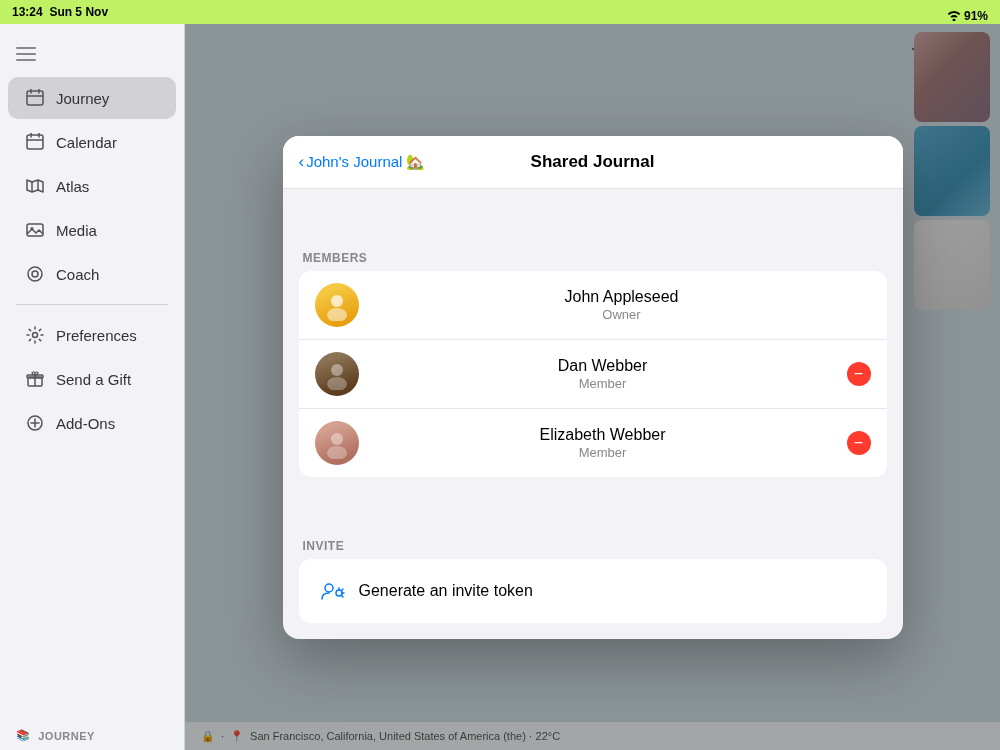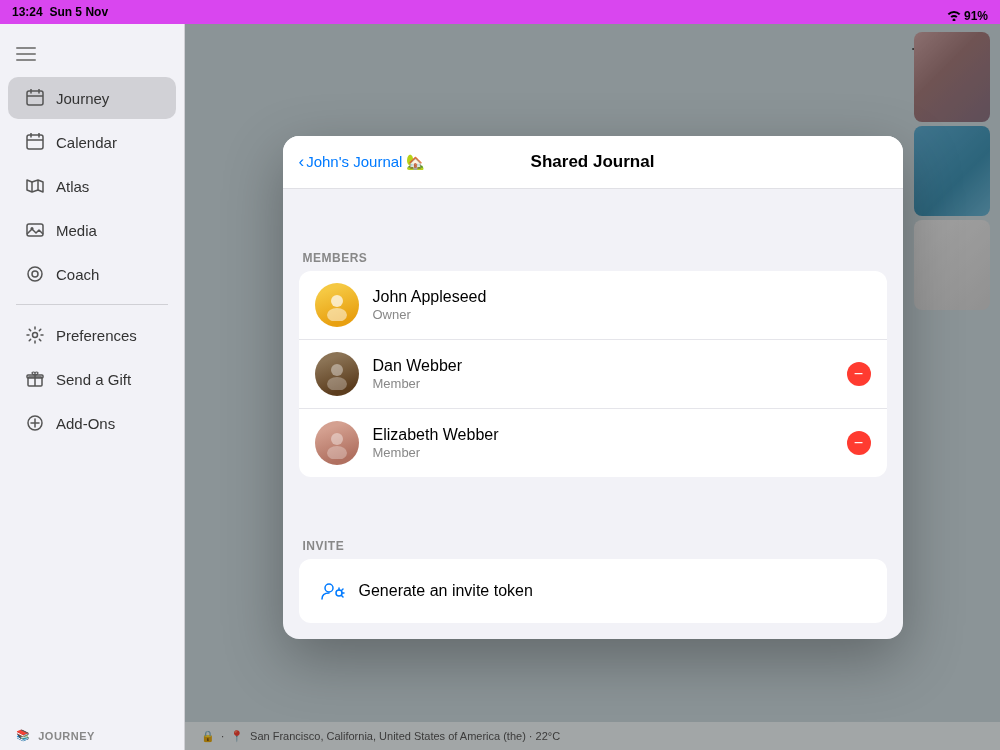--- a/index.html
+++ b/index.html
@@ -10,21 +10,21 @@
       font-family: -apple-system, BlinkMacSystemFont, 'Helvetica Neue', sans-serif;
       background: #c8d4d8;
       position: relative;
     }
 
     
     .status-bar {
       position: absolute;
       top: 0; left: 0; right: 0;
       height: 24px;
-      background: #d946ef;
+      background: #bef264;
       display: flex;
       align-items: center;
       justify-content: space-between;
       padding: 0 12px;
       font-size: 12px;
       font-weight: 600;
       color: #000;
       z-index: 10;
     }
     .status-right {
@@ -229,20 +229,21 @@
       letter-spacing: 0.5px;
       text-transform: uppercase;
       margin-top: 48px;
     }
 
     .members-list {
       background: #fff;
       border-radius: 12px;
       margin: 0 16px 16px;
       overflow: hidden;
+      text-align: center;
     }
     .member-row {
       display: flex;
       align-items: center;
       padding: 12px 16px;
       gap: 14px;
       position: relative;
     }
     .member-row:not(:last-child) {
       border-bottom: 1px solid #e5e5ea;

